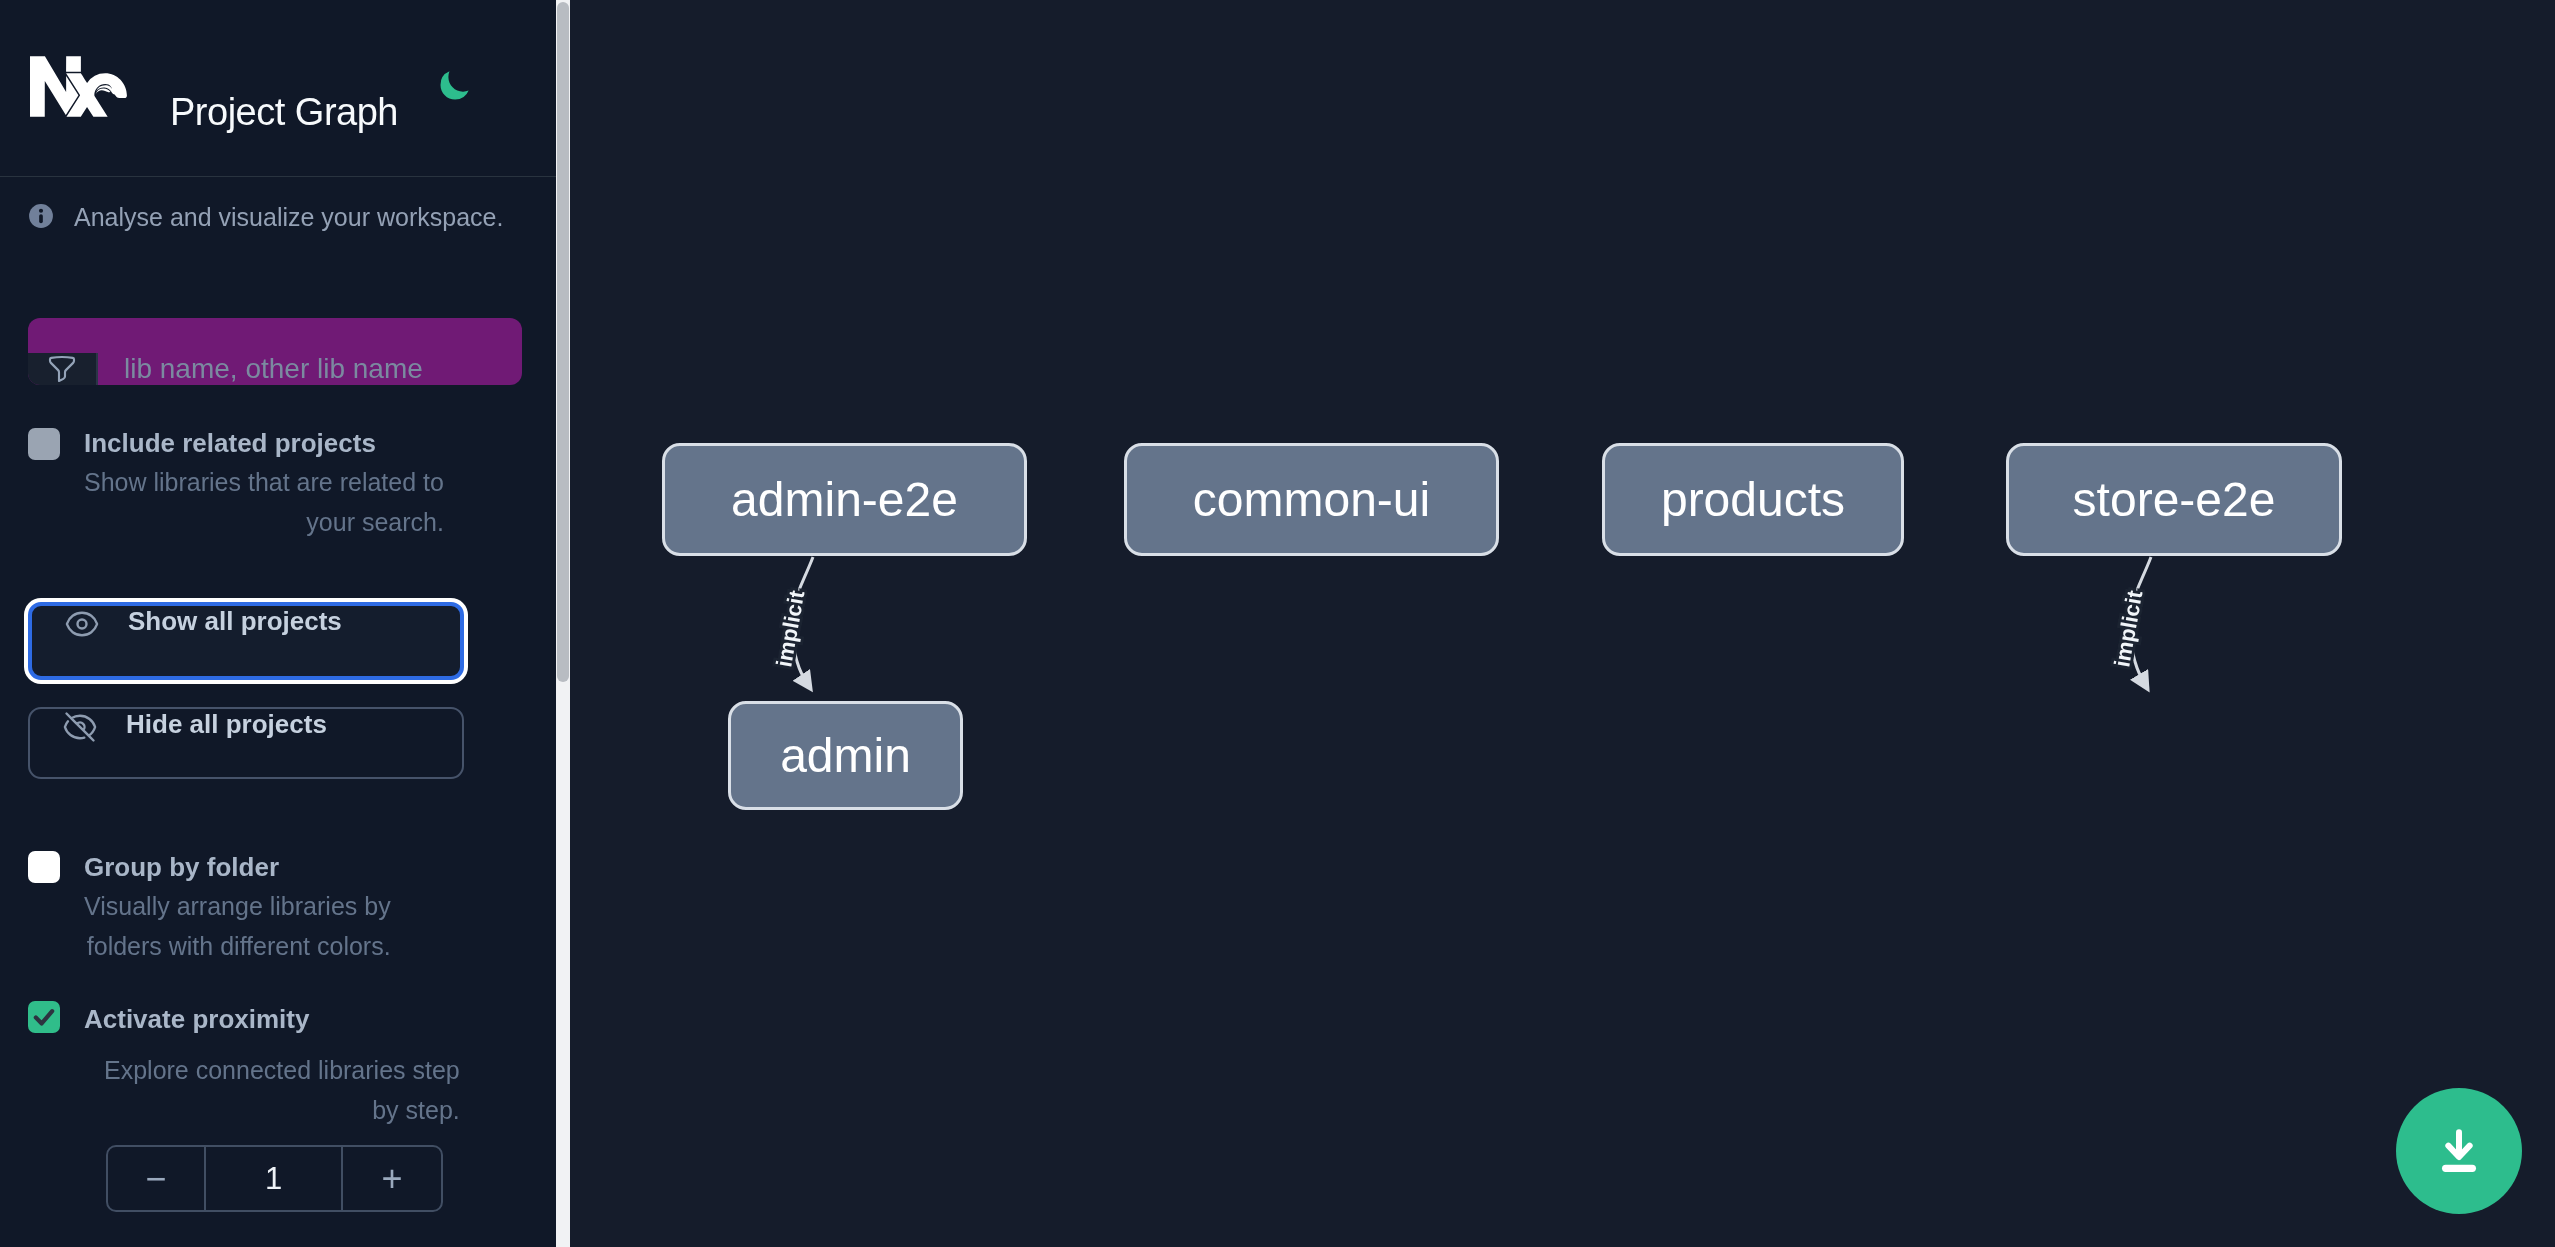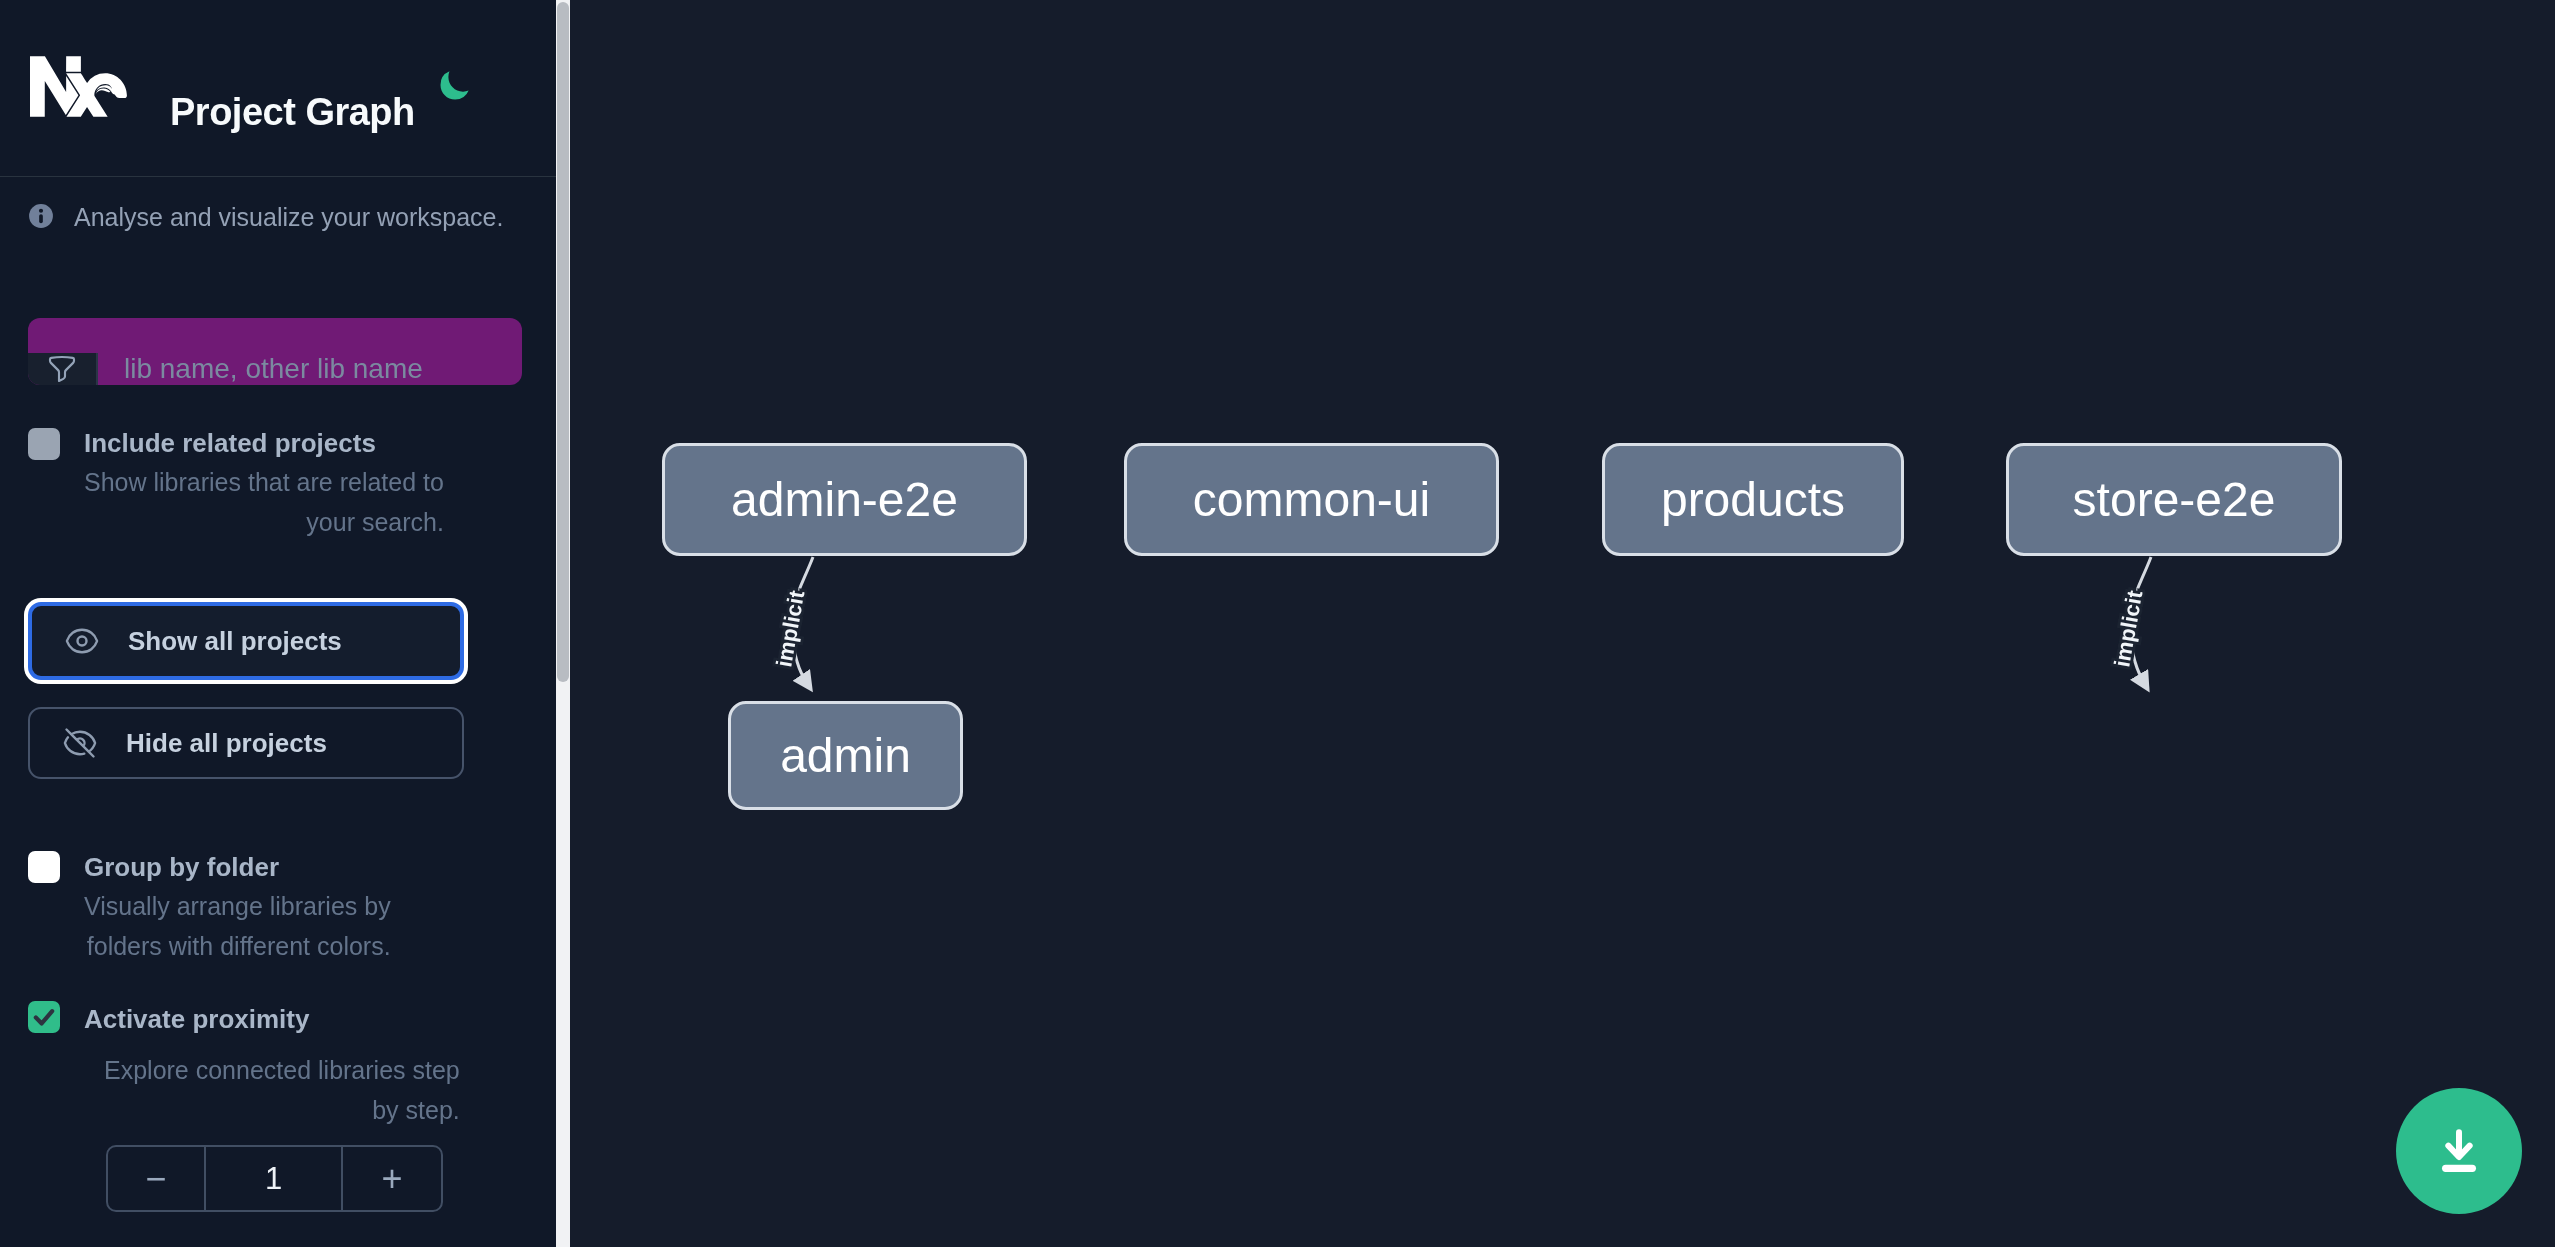--- a/index.html
+++ b/index.html
@@ -15,21 +15,21 @@
     background:#101828;
   }
   .sidebar-header{
     position:absolute;left:0;top:0;width:556px;height:177px;
     border-bottom:1px solid #29333f;
     box-sizing:border-box;
   }
   .nx-logo{position:absolute;left:30px;top:38px;width:97px;height:97px;}
   .app-title{
     position:absolute;left:170px;top:66px;
-    font-size:38px;font-weight:700;color:#f7fafc;letter-spacing:-.5px;white-space:nowrap;
+    font-size:38px;font-weight:400;color:#f7fafc;letter-spacing:-.5px;white-space:nowrap;
   }
   .theme-toggle{
     position:absolute;left:436px;top:68px;width:36px;height:36px;
     background:transparent;border:none;padding:0;cursor:pointer;
   }
   .tagline{
     position:absolute;left:28px;top:203px;display:flex;gap:20px;
   }
   .info-icon{width:26px;height:26px;flex:0 0 auto;}
   .tagline-text{font-size:25px;color:#94a1b5;white-space:nowrap;}
@@ -60,21 +60,21 @@
     position:absolute;left:84px;
     font-size:26px;font-weight:700;color:#a9b6c8;white-space:nowrap;cursor:pointer;
   }
   .opt-desc{
     position:absolute;left:84px;
     font-size:25px;color:#64748b;line-height:40px;white-space:nowrap;text-align:right;
   }
 
   .side-btn{
     position:absolute;left:28px;width:436px;box-sizing:border-box;
-    display:flex;align-items:center;gap:28px;padding:0 0 0 32px;
+    display:flex;gap:28px;padding:0 0 0 32px;
     border-radius:13px;cursor:pointer;
     font-family:"Liberation Sans",sans-serif;
     font-size:26px;font-weight:600;color:#c6d1df;
     background:#141d2d;
   }
   .btn-show{
     top:602px;height:78px;
     border:4px solid #2e6be4;
     box-shadow:0 0 0 4px #ffffff;
   }

